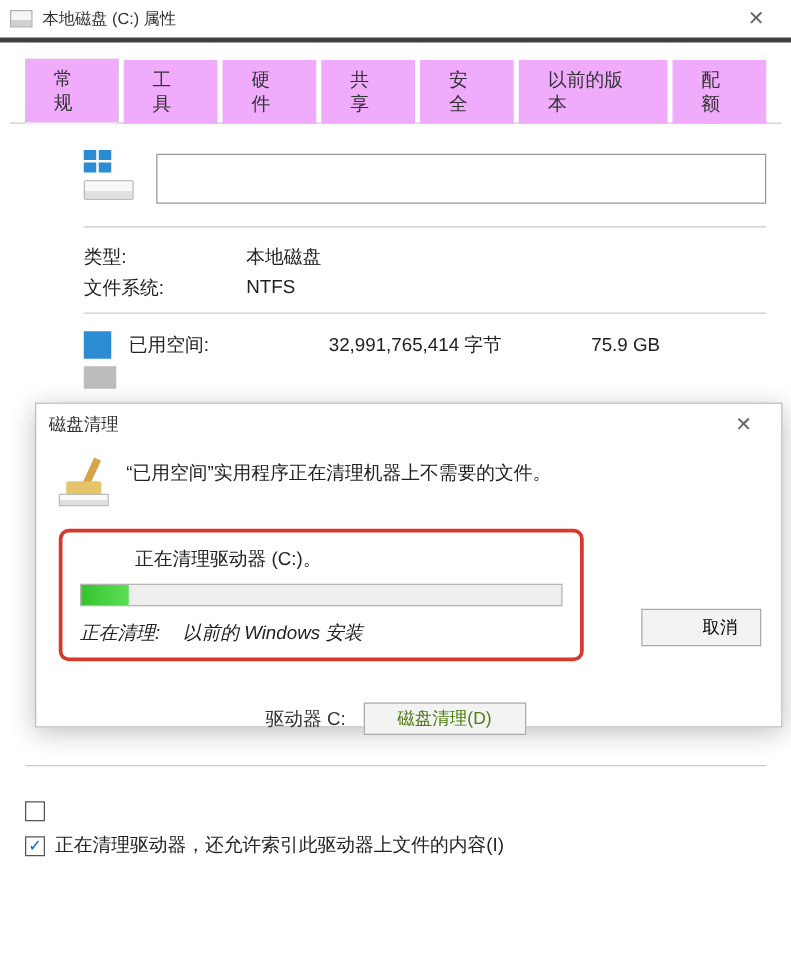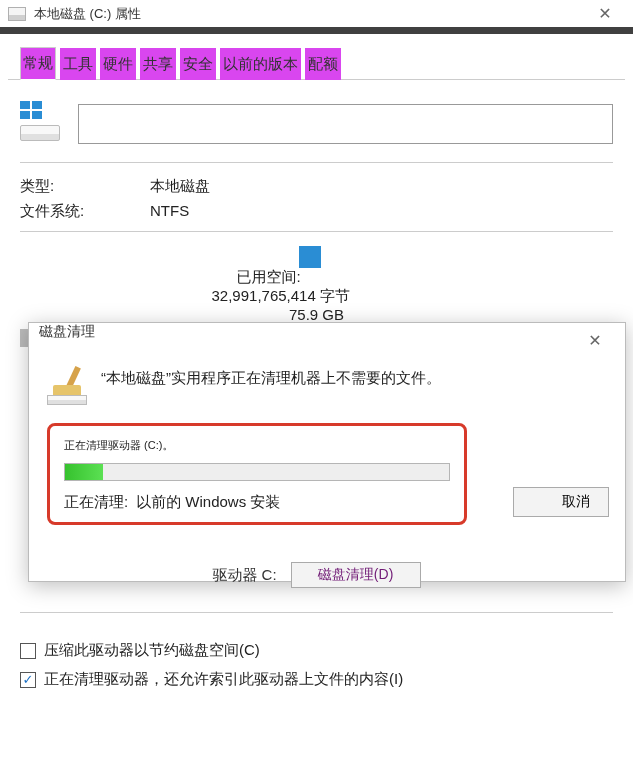--- a/index.html
+++ b/index.html
@@ -12,21 +12,21 @@
     width: 633px;
     height: 776px;
     position: relative;
     overflow: hidden;
   }
   .titlebar {
     display: flex;
     align-items: center;
     height: 34px;
     padding: 0 8px;
-    border-bottom: 7px solid #404040;
+    border-bottom: 4px solid #404040;
   }
   .titlebar .drive-icon {
     width: 18px; height: 14px;
     background: linear-gradient(#f5f5f5 0 60%, #d0d0d0 60% 100%);
     border: 1px solid #b0b0b0;
     margin-right: 8px;
   }
   .titlebar .title { flex: 1; font-size: 13px; color: #333; }
   .titlebar .close {
     width: 40px; height: 100%;
@@ -35,35 +35,36 @@
   }
   .tabs {
     display: flex;
     align-items: flex-end;
     padding: 12px 12px 0 12px;
     gap: 4px;
     border-bottom: 1px solid #ccc;
     margin: 0 8px;
   }
   .tab {
-    padding: 6px 2px;
+    padding: 6px 22px;
     font-size: 15px;
     color: #333;
     border: 1px solid transparent;
     border-bottom: none;
     position: relative;
     top: 1px;
-    background: #d946ef;
+    background: #f0abfc;
   }
   .tab.active {
     border-color: #ccc;
     border-bottom: 1px solid #fff;
   }
   .content {
     padding: 14px 20px 8px 20px;
+    margin-left: 47px;
   }
   .row1 {
     display: flex;
     align-items: center;
     gap: 16px;
     margin: 10px 0 18px 0;
   }
   .big-drive-icon {
     width: 42px; height: 34px;
     position: relative;
@@ -97,21 +98,20 @@
     margin: 6px 0;
     font-size: 15px;
   }
   .kv .k { width: 130px; }
   .kv .v1 { width: 110px; }
   .used-row {
     display: flex;
     align-items: center;
     font-size: 15px;
     margin: 8px 0 4px 0;
-    flex-direction: column;
   }
   .sq-used {
     width: 22px; height: 22px;
     background: #2a8dd4;
     margin-right: 14px;
   }
   .used-row .lbl { width: 160px; }
   .used-row .bytes { width: 210px; }
   .used-row .gb { }
   .free-bar {
@@ -126,20 +126,21 @@
     left: 28px;
     top: 322px;
     width: 598px;
     height: 260px;
     background: #fff;
     border: 1px solid #bbb;
     box-shadow: 0 4px 20px rgba(0,0,0,0.25);
   }
   .dc-titlebar {
     display: flex;
+    align-items: center;
     height: 34px;
     padding: 0 10px;
   }
   .dc-titlebar .t { flex: 1; font-size: 14px; color: #333; }
   .dc-titlebar .close {
     width: 40px; height: 100%;
     display:flex; align-items:center; justify-content:center;
     color:#666; font-size:16px;
   }
   .dc-body {
@@ -169,37 +170,38 @@
     background: linear-gradient(#f8f8f8 0 55%, #e0e0e0 55% 100%);
     border: 1px solid #bbb;
   }
   .dc-msg { font-size: 15px; padding-top: 4px; }
   .dc-highlight {
     border: 3px solid #d73a2a;
     border-radius: 8px;
     padding: 12px 14px 10px 14px;
     width: 420px;
   }
-  .dc-highlight .line1 { font-size: 11px; margin-bottom: 10px; }
+  .dc-highlight .line1 { font-size: 15px; margin-bottom: 10px; margin-left: 44px; }
   .dc-progressbar {
     height: 18px;
     border: 1px solid #b5b5b5;
     background: #eee;
     position: relative;
     margin-bottom: 12px;
   }
   .dc-progressbar .fill {
     position: absolute; left:0; top:0; bottom:0;
     width: 10%;
     background: linear-gradient(90deg,#36c22e,#5be053);
   }
   .dc-line2 {
     font-size: 15px;
     display: flex;
-    gap: 8px;
+    gap: 18px;
+    font-style: italic;
   }
   .dc-cancel {
     position: absolute;
     right: 16px;
     top: 130px;
     width: 96px; height: 30px;
     border: 1px solid #aaa;
     background: #f3f3f3;
     font-size: 14px;
     padding-left: 36px;
@@ -217,21 +219,21 @@
     justify-content: center;
     gap: 14px;
     font-size: 15px;
     color: #333;
   }
   .disk-cleanup-btn {
     width: 130px; height: 26px;
     border: 1px solid #aaa;
     background: #f3f3f3;
     font-size: 14px;
-    color: #701a75;
+    color: #4d7c0f;
   }
   .cb-row {
     display: flex;
     align-items: center;
     gap: 8px;
     margin: 10px 0;
     font-size: 15px;
   }
   .cb {
     width: 16px; height: 16px;
@@ -297,21 +299,21 @@
     <span class="t">磁盘清理</span>
     <span class="close">✕</span>
   </div>
   <div class="dc-body">
     <div class="dc-msg-row">
       <div class="broom-icon">
         <div class="handle"></div>
           <div class="head"></div>
           <div class="disk"></div>
       </div>
-      <div class="dc-msg">“本地磁盘”实用程序正在清理机器上不需要的文件。</div>
+      <div class="dc-msg">“已用空间”实用程序正在清理机器上不需要的文件。</div>
     </div>
     <div class="dc-highlight">
       <div class="line1">正在清理驱动器  (C:)。</div>
       <div class="dc-progressbar">
         <div class="fill" style="width: 10%;"></div>
       </div>
       <div class="dc-line2">
         <span>正在清理:</span>
         <span>以前的 Windows 安装</span>
       </div>
@@ -321,19 +323,18 @@
 </div>
 
 <div class="under-dialog">
   <div class="drive-line">
     <span>驱动器 C:</span>
     <button class="disk-cleanup-btn">磁盘清理(D)</button>
   </div>
   <hr class="divider" style="margin-top:24px;">
   <div class="cb-row" style="margin-top:28px;">
     <span class="cb"></span>
-    <span>压缩此驱动器以节约磁盘空间(C)</span>
   </div>
   <div class="cb-row">
     <span class="cb checked"></span>
     <span>正在清理驱动器，还允许索引此驱动器上文件的内容(I)</span>
   </div>
 </div>
 
 </body></html>

